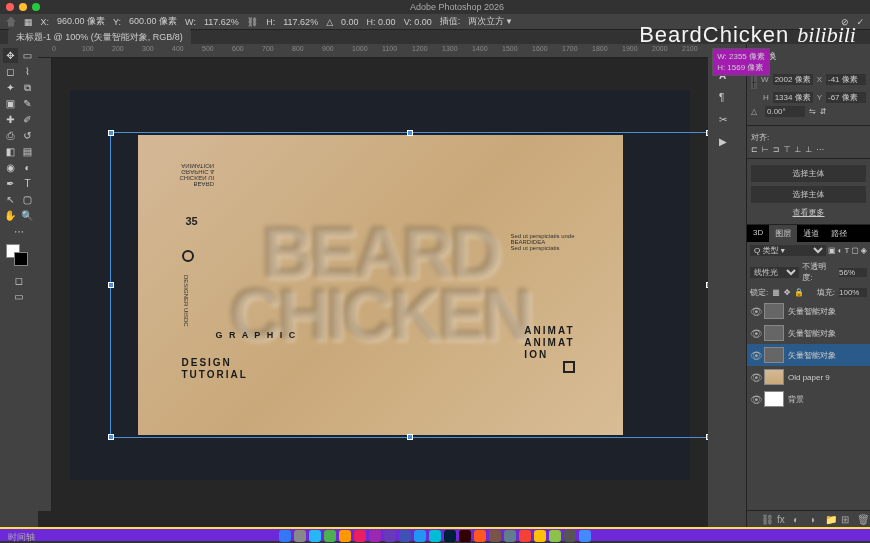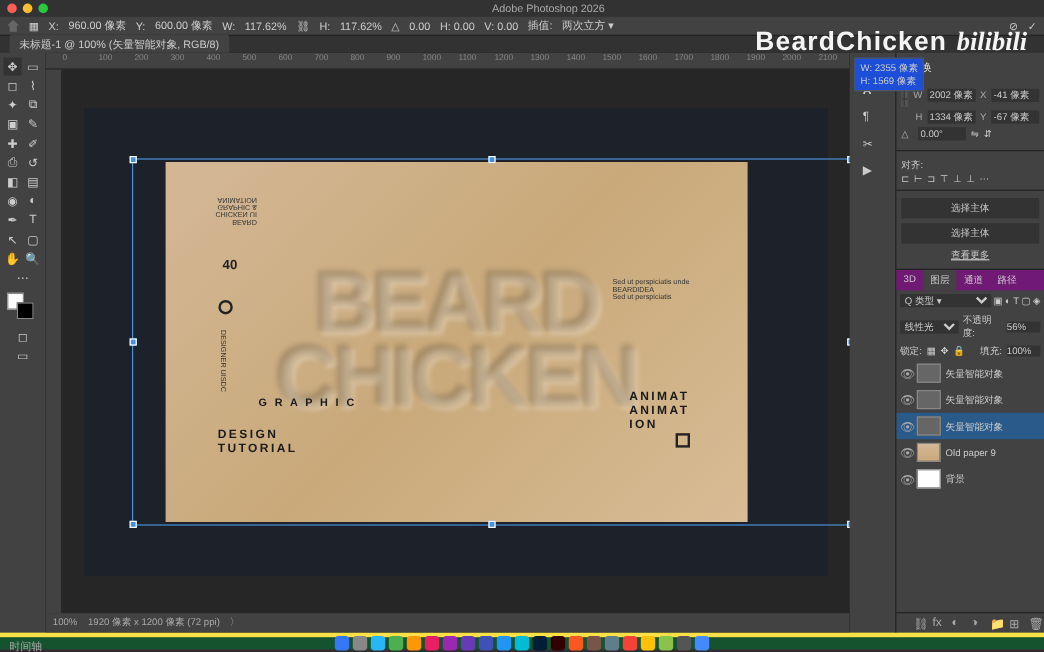--- a/index.html
+++ b/index.html
@@ -35,58 +35,58 @@
 .h-tm{top:-3px;left:50%;margin-left:-3px}.h-bm{bottom:-3px;left:50%;margin-left:-3px}
 .h-ml{left:-3px;top:50%;margin-top:-3px}.h-mr{right:-3px;top:50%;margin-top:-3px}
 .artwork{width:485px;height:300px;background:linear-gradient(135deg,#d4b896,#c9a97a,#d8bc95);position:relative;overflow:hidden;font-family:Arial,sans-serif}
 .embossed{position:absolute;inset:0;display:flex;flex-direction:column;align-items:center;justify-content:center;color:rgba(180,150,110,.25);font-weight:900;font-size:72px;letter-spacing:-4px;line-height:.85;text-shadow:2px 2px 4px rgba(255,255,255,.3),-2px -2px 4px rgba(0,0,0,.2);filter:blur(1px)}
 .art-label{position:absolute;color:#1a1a1a;font-weight:bold;font-size:9px;letter-spacing:2px}
 .art-num{position:absolute;left:48px;top:80px;color:#222;font-size:11px;font-weight:bold}
 .art-circle{position:absolute;left:44px;top:115px;width:12px;height:12px;border:2px solid #222;border-radius:50%}
 .art-square{position:absolute;right:48px;bottom:62px;width:12px;height:12px;border:2px solid #222}
 .art-small{position:absolute;font-size:6px;color:#333}
 .statusbar{position:absolute;bottom:0;left:0;right:0;height:16px;background:#424242;font-size:8px;padding:2px 6px;color:#aaa}
-.timeline{height:14px;background:#14532d;font-size:9px;padding:2px 8px;color:#aaa;border-top:4px solid #fde047}
+.timeline{height:14px;background:#6d28d9;font-size:9px;padding:2px 8px;color:#aaa;border-top:2px solid #fde047}
 .rightcol{width:38px;background:#424242;display:flex;flex-direction:column;padding:4px;gap:6px;align-items:center;flex-shrink:0}
 .rightcol .ic{width:16px;height:16px;color:#ccc;cursor:pointer}
 .panels{width:124px;background:#424242;display:flex;flex-direction:column;flex-shrink:0;border-left:1px solid #222}
 .panel-sec{border-bottom:1px solid #222;padding:4px}
 .panel-header{font-size:9px;color:#ddd;padding:2px 0;display:flex;align-items:center;gap:4px}
 .panel-header::before{content:"▾";font-size:7px}
 .transform-inputs{display:flex;flex-direction:column;gap:3px;padding:4px 0}
 .trow{display:flex;gap:4px;align-items:center;font-size:8px}
 .trow input{width:40px;background:#333;border:none;color:#ccc;font-size:8px;padding:1px 2px}
 .trow .lbl{width:10px;color:#aaa}
 .anchorgrid{width:20px;height:20px;background:#333;display:grid;grid-template:repeat(3,1fr)/repeat(3,1fr);gap:1px;border:1px solid #555}
 .anchorgrid span{background:#555}
 .quickact button{width:100%;background:#333;border:none;color:#ccc;font-size:8px;padding:3px;margin:2px 0;cursor:pointer}
 .layers-panel{flex:1;display:flex;flex-direction:column}
-.ptabs{display:flex;font-size:8px;background:#701a75}
+.ptabs{display:flex;font-size:8px;background:#000000}
 .ptabs span{padding:3px 6px;cursor:pointer}
 .ptabs span.active{background:#424242}
 .pfilter{display:flex;gap:2px;padding:3px;align-items:center;font-size:8px}
 .pfilter select{background:#333;border:none;color:#ccc;font-size:8px;flex:1}
 .pblend{display:flex;gap:3px;padding:2px 3px;font-size:8px;align-items:center}
 .pblend select,.pblend input{background:#333;border:none;color:#ccc;font-size:8px}
 .pblend select{width:50px}.pblend input{width:28px}
 .plock{padding:2px 3px;font-size:8px;display:flex;gap:4px;align-items:center}
 .layerlist{flex:1;overflow:auto}
 .layer{display:flex;align-items:center;padding:3px;gap:4px;cursor:pointer}
 .layer.selected{background:#2a5a8a}
 .layer .eye{width:10px;height:10px;color:#aaa;flex-shrink:0}
 .layer .thumb{width:20px;height:16px;background:#666;border:1px solid #888;flex-shrink:0}
 .layer .thumb.paper{background:linear-gradient(#d4b896,#c9a97a)}
 .layer .thumb.white{background:#fff}
 .layer .lname{font-size:8px;flex:1;white-space:nowrap;overflow:hidden}
 .layerbtns{display:flex;gap:6px;padding:3px;border-top:1px solid #222;justify-content:flex-end}
 .layerbtns span{width:10px;height:10px;color:#aaa;cursor:pointer}
-.watermark{position:absolute;top:22px;right:14px;display:flex;align-items:center;gap:8px;color:#fff;font-weight:bold;pointer-events:none;opacity:.95}
+.watermark{position:absolute;top:22px;right:14px;display:flex;align-items:center;gap:8px;color:#fff;font-weight:normal;pointer-events:none;opacity:.95}
 .watermark .bc{font-size:22px;letter-spacing:1px}
 .watermark .bili{font-size:22px;font-family:serif;font-style:italic}
-.dimpopup{position:absolute;top:48px;right:100px;background:#1d4ed8;color:#ccc;font-size:8px;padding:2px 4px;border:1px solid #555}
+.dimpopup{position:absolute;top:48px;right:100px;background:#a21caf;color:#ccc;font-size:8px;padding:2px 4px;border:1px solid #555}
 .dock{position:absolute;bottom:0;left:0;right:0;height:14px;display:flex;justify-content:center;align-items:center;gap:3px;z-index:5}
 .dock .app{width:12px;height:12px;border-radius:3px}
 </style>
 </head>
 <body>
 
 <div class="titlebar">
   <div class="traffic">
     <span class="red"></span>
     <span class="yellow"></span>
@@ -216,21 +216,21 @@
           <div class="embossed">
             <div>BEARD</div>
             <div>CHICKEN</div>
           </div>
           <div class="art-small" style="left:42px;top:28px;transform:scaleY(-1);text-align:right">
             <div>BEARD</div>
               <div>CHICKEN UI</div>
               <div>GRAPHIC &amp;</div>
               <div>ANIMATION</div>
           </div>
-          <div class="art-num">40</div>
+          <div class="art-num">35</div>
           <div class="art-circle"></div>
           <div class="art-small" style="left:45px;top:140px;writing-mode:vertical-rl">DESIGNER UISDC</div>
           <div class="art-label" style="left:78px;top:195px">G R A P H I C</div>
           <div class="art-label" style="left:44px;bottom:54px;font-size:10px;line-height:1.2">
             <div>DESIGN</div>
               <div>TUTORIAL</div>
           </div>
           <div class="art-label" style="right:48px;top:190px;font-size:10px;line-height:1.2">
             <div>ANIMAT</div>
               <div>ANIMAT</div>
@@ -247,26 +247,20 @@
           <div class="handle h-tl"></div>
           <div class="handle h-tm"></div>
           <div class="handle h-tr"></div>
           <div class="handle h-ml"></div>
           <div class="handle h-mr"></div>
           <div class="handle h-bl"></div>
           <div class="handle h-bm"></div>
           <div class="handle h-br"></div>
         </div>
       </div>
-    </div>
-    <div class="statusbar">
-      <span>100%</span>
-      &nbsp;&nbsp;
-      <span>1920 像素 x 1200 像素 (72 ppi)</span>
-      <span style="margin-left:6px">〉</span>
     </div>
   </div>
 
   <div class="rightcol">
     <span class="ic">◧</span>
     <span class="ic" style="font-weight:bold">A</span>
     <span class="ic">¶</span>
     <span class="ic">✂</span>
     <span class="ic">▶</span>
   </div>

